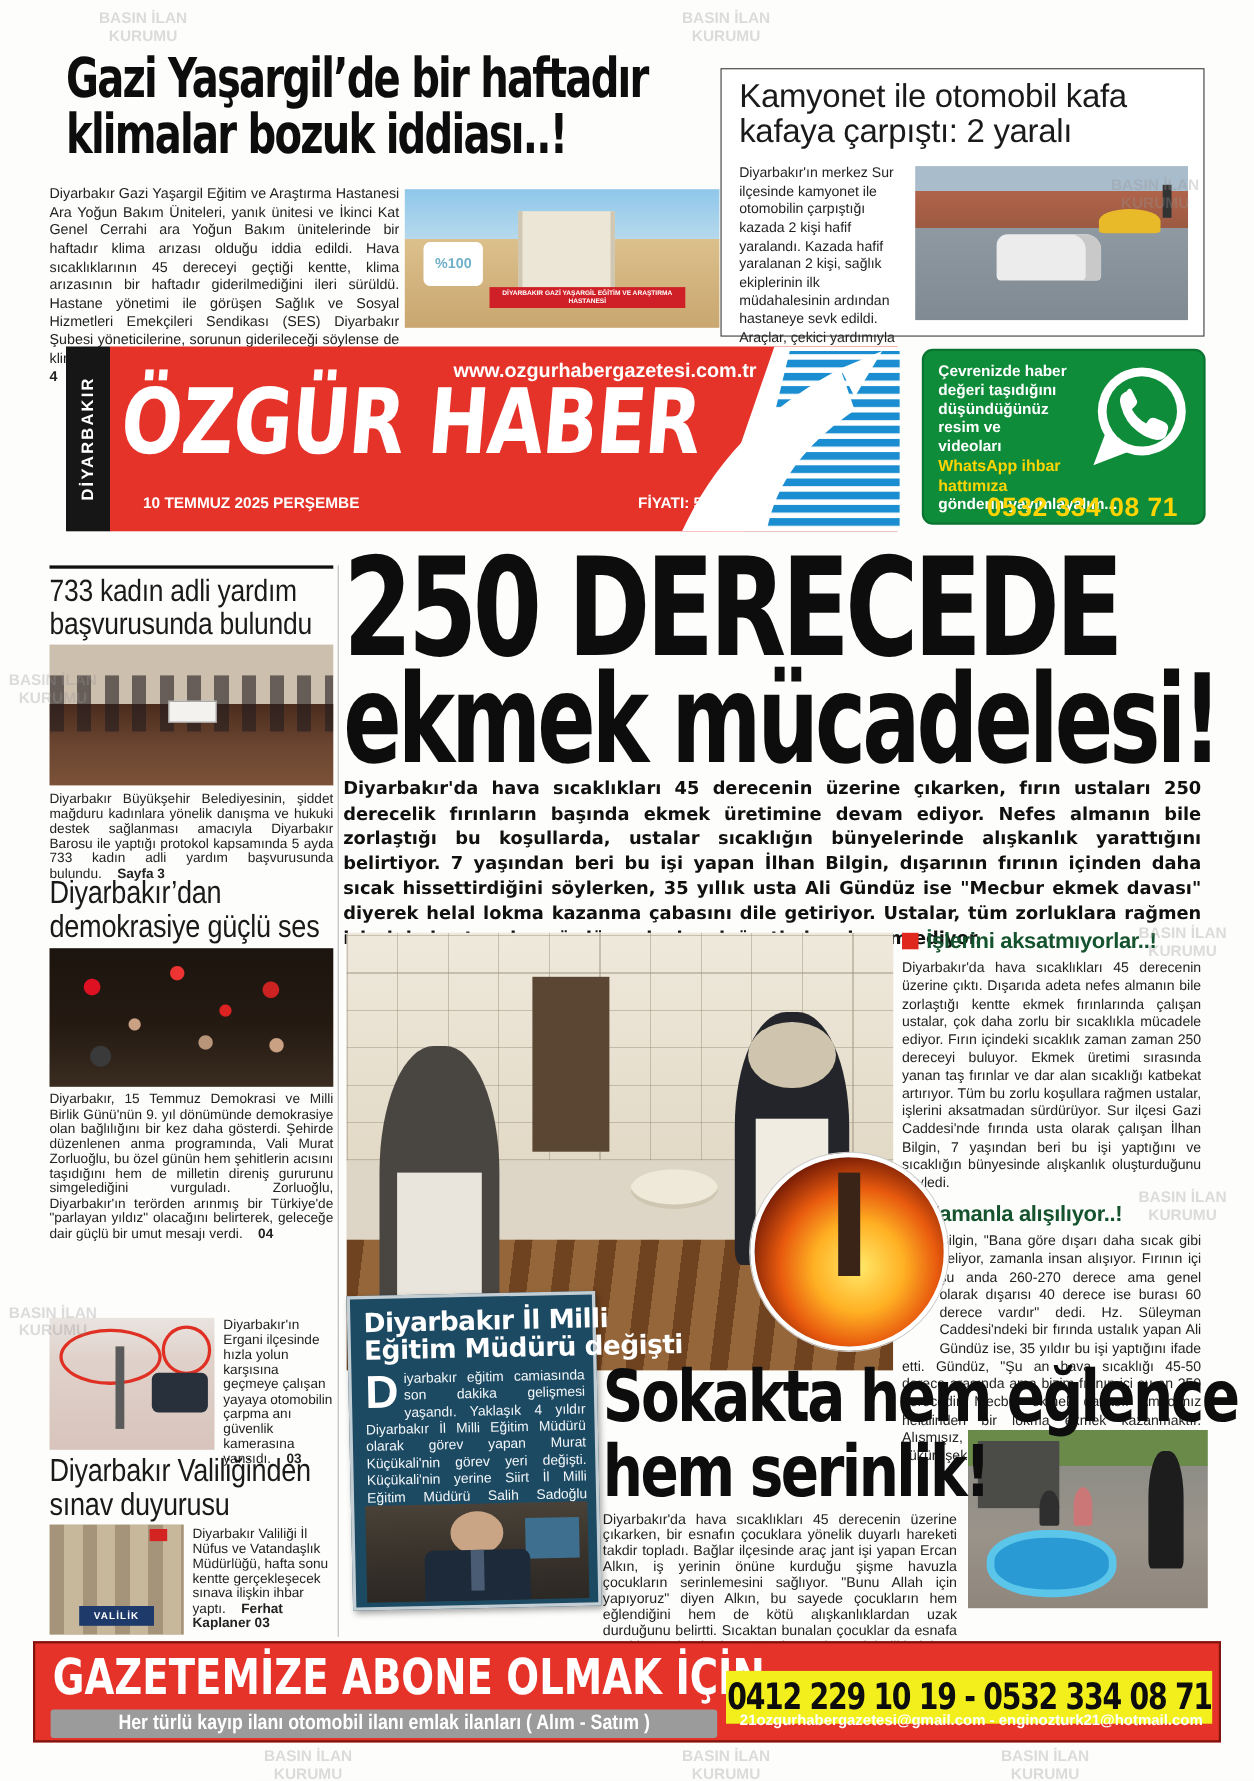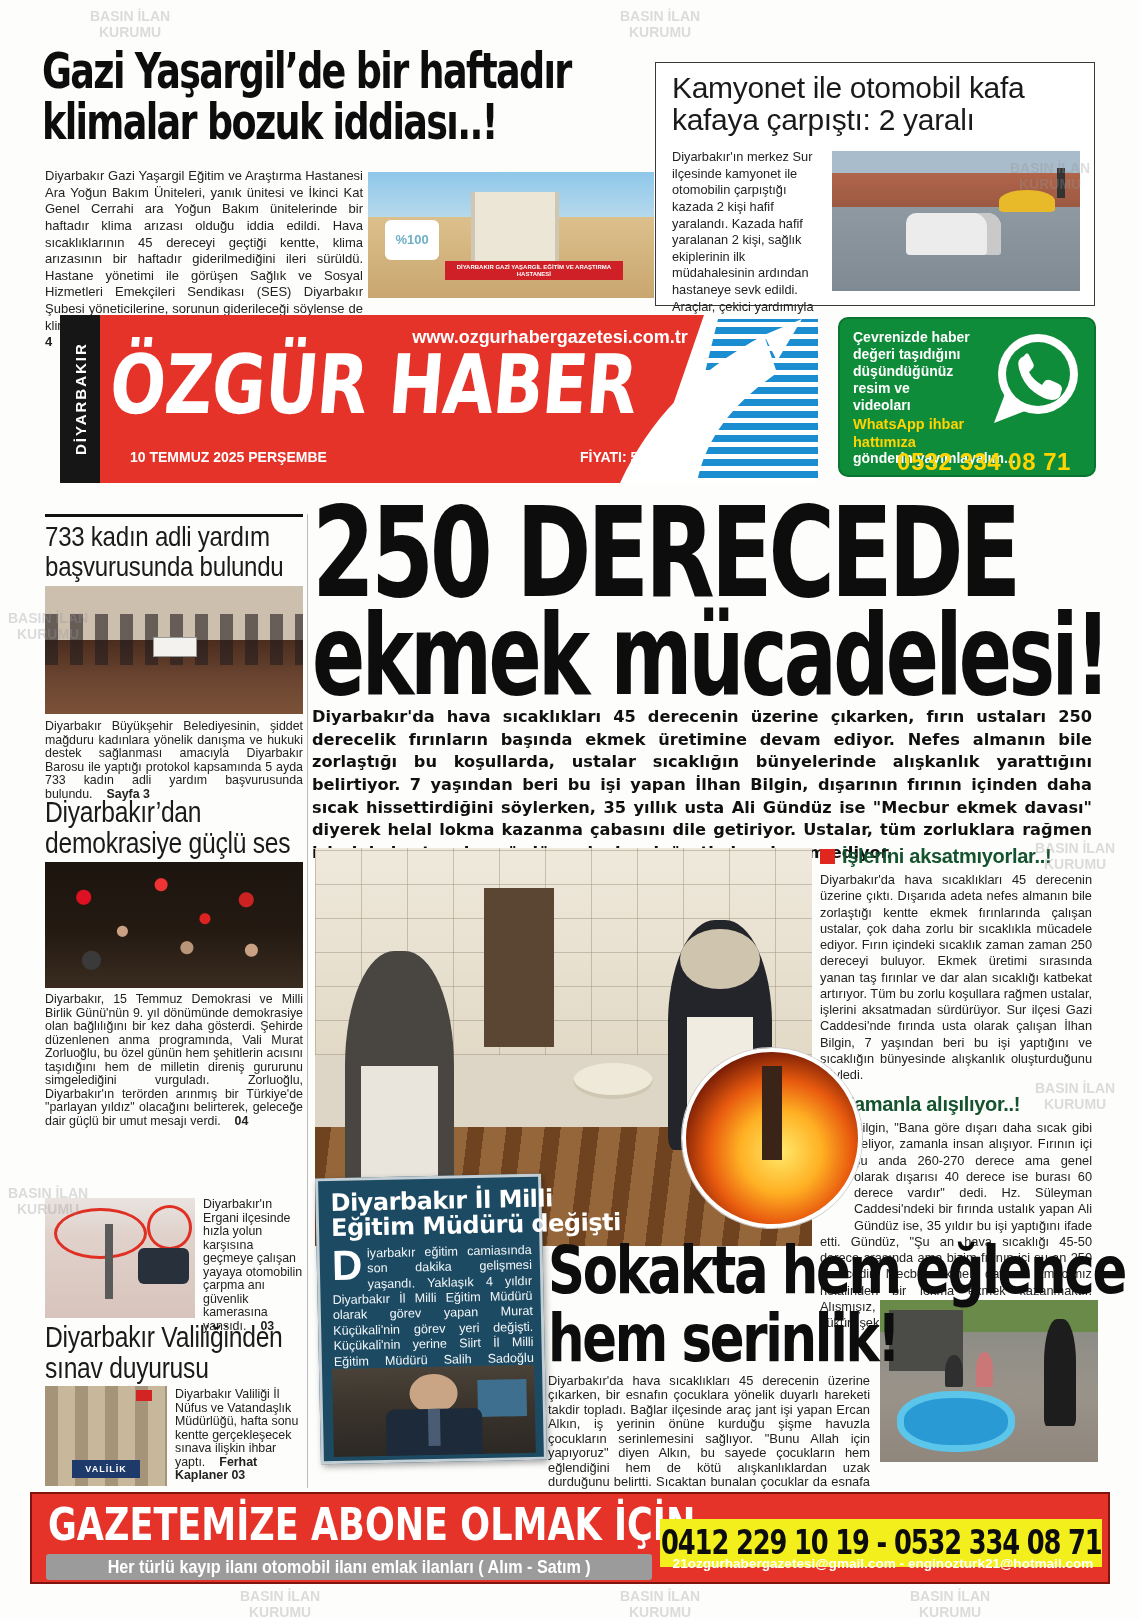--- a/index.html
+++ b/index.html
@@ -62,21 +62,21 @@
 KURUMU</div>
   <div class="wm" style="left:1035px;top:1080px;">BASIN İLAN
 KURUMU</div>
   <div class="wm" style="left:240px;top:1588px;">BASIN İLAN
 KURUMU</div>
   <div class="wm" style="left:620px;top:1588px;">BASIN İLAN
 KURUMU</div>
   <div class="wm" style="left:910px;top:1588px;">BASIN İLAN
 KURUMU</div>
 
-  <div class="abs" style="left:42px;top:46px;text-decoration:underline;">
+  <div class="abs" style="left:60px;top:46px;text-decoration:underline;">
     <span class="big pre" style="font-size:50px;transform:scaleX(.73);">Gazi Yaşargil’de bir haftadır
 klimalar bozuk iddiası..!</span>
   </div>
   <div class="abs body-txt" style="left:45px;top:168px;width:318px;font-size:13px;line-height:1.28;">
     <span>Diyarbakır Gazi Yaşargil Eğitim ve Araştırma Hastanesi Ara Yoğun Bakım Üniteleri, yanık ünitesi  ve İkinci Kat Genel Cerrahi ara Yoğun Bakım ünitelerinde bir haftadır klima arızası olduğu iddia edildi. Hava sıcaklıklarının 45 dereceyi geçtiği kentte, klima arızasının bir haftadır giderilmediğini ileri sürüldü.  Hastane yönetimi ile görüşen Sağlık ve Sosyal Hizmetleri Emekçileri Sendikası (SES) Diyarbakır Şubesi yöneticilerine, sorunun giderileceği söylense de klima arızasının halen giderilmediği öğrenildi.</span><b>Sayfa 4</b>
   </div>
   <div class="ph" style="left:368px;top:172px;width:286px;height:126px;background:linear-gradient(180deg,#8fc7ea 0%,#b6d9ec 36%,#dcc08c 36%,#c9a66f 100%);">
     <div class="abs" style="left:36%;top:16%;width:28%;height:66%;background:#ece6d6;border-left:4px solid #cfc7b2;border-right:4px solid #cfc7b2;"></div>
     <div class="abs" style="left:6%;top:38%;width:54px;height:40px;background:#fff;border-radius:6px;display:flex;align-items:center;justify-content:center;color:#6fb0c8;font-weight:700;font-size:13px;">%100</div>
     <div class="abs" style="left:27%;bottom:14%;width:62%;height:15%;background:#cf2027;color:#fff;font-size:6px;font-weight:700;display:flex;align-items:center;justify-content:center;text-align:center;line-height:1.1;">DİYARBAKIR GAZİ YAŞARGİL EĞİTİM VE ARAŞTIRMA HASTANESİ</div>

